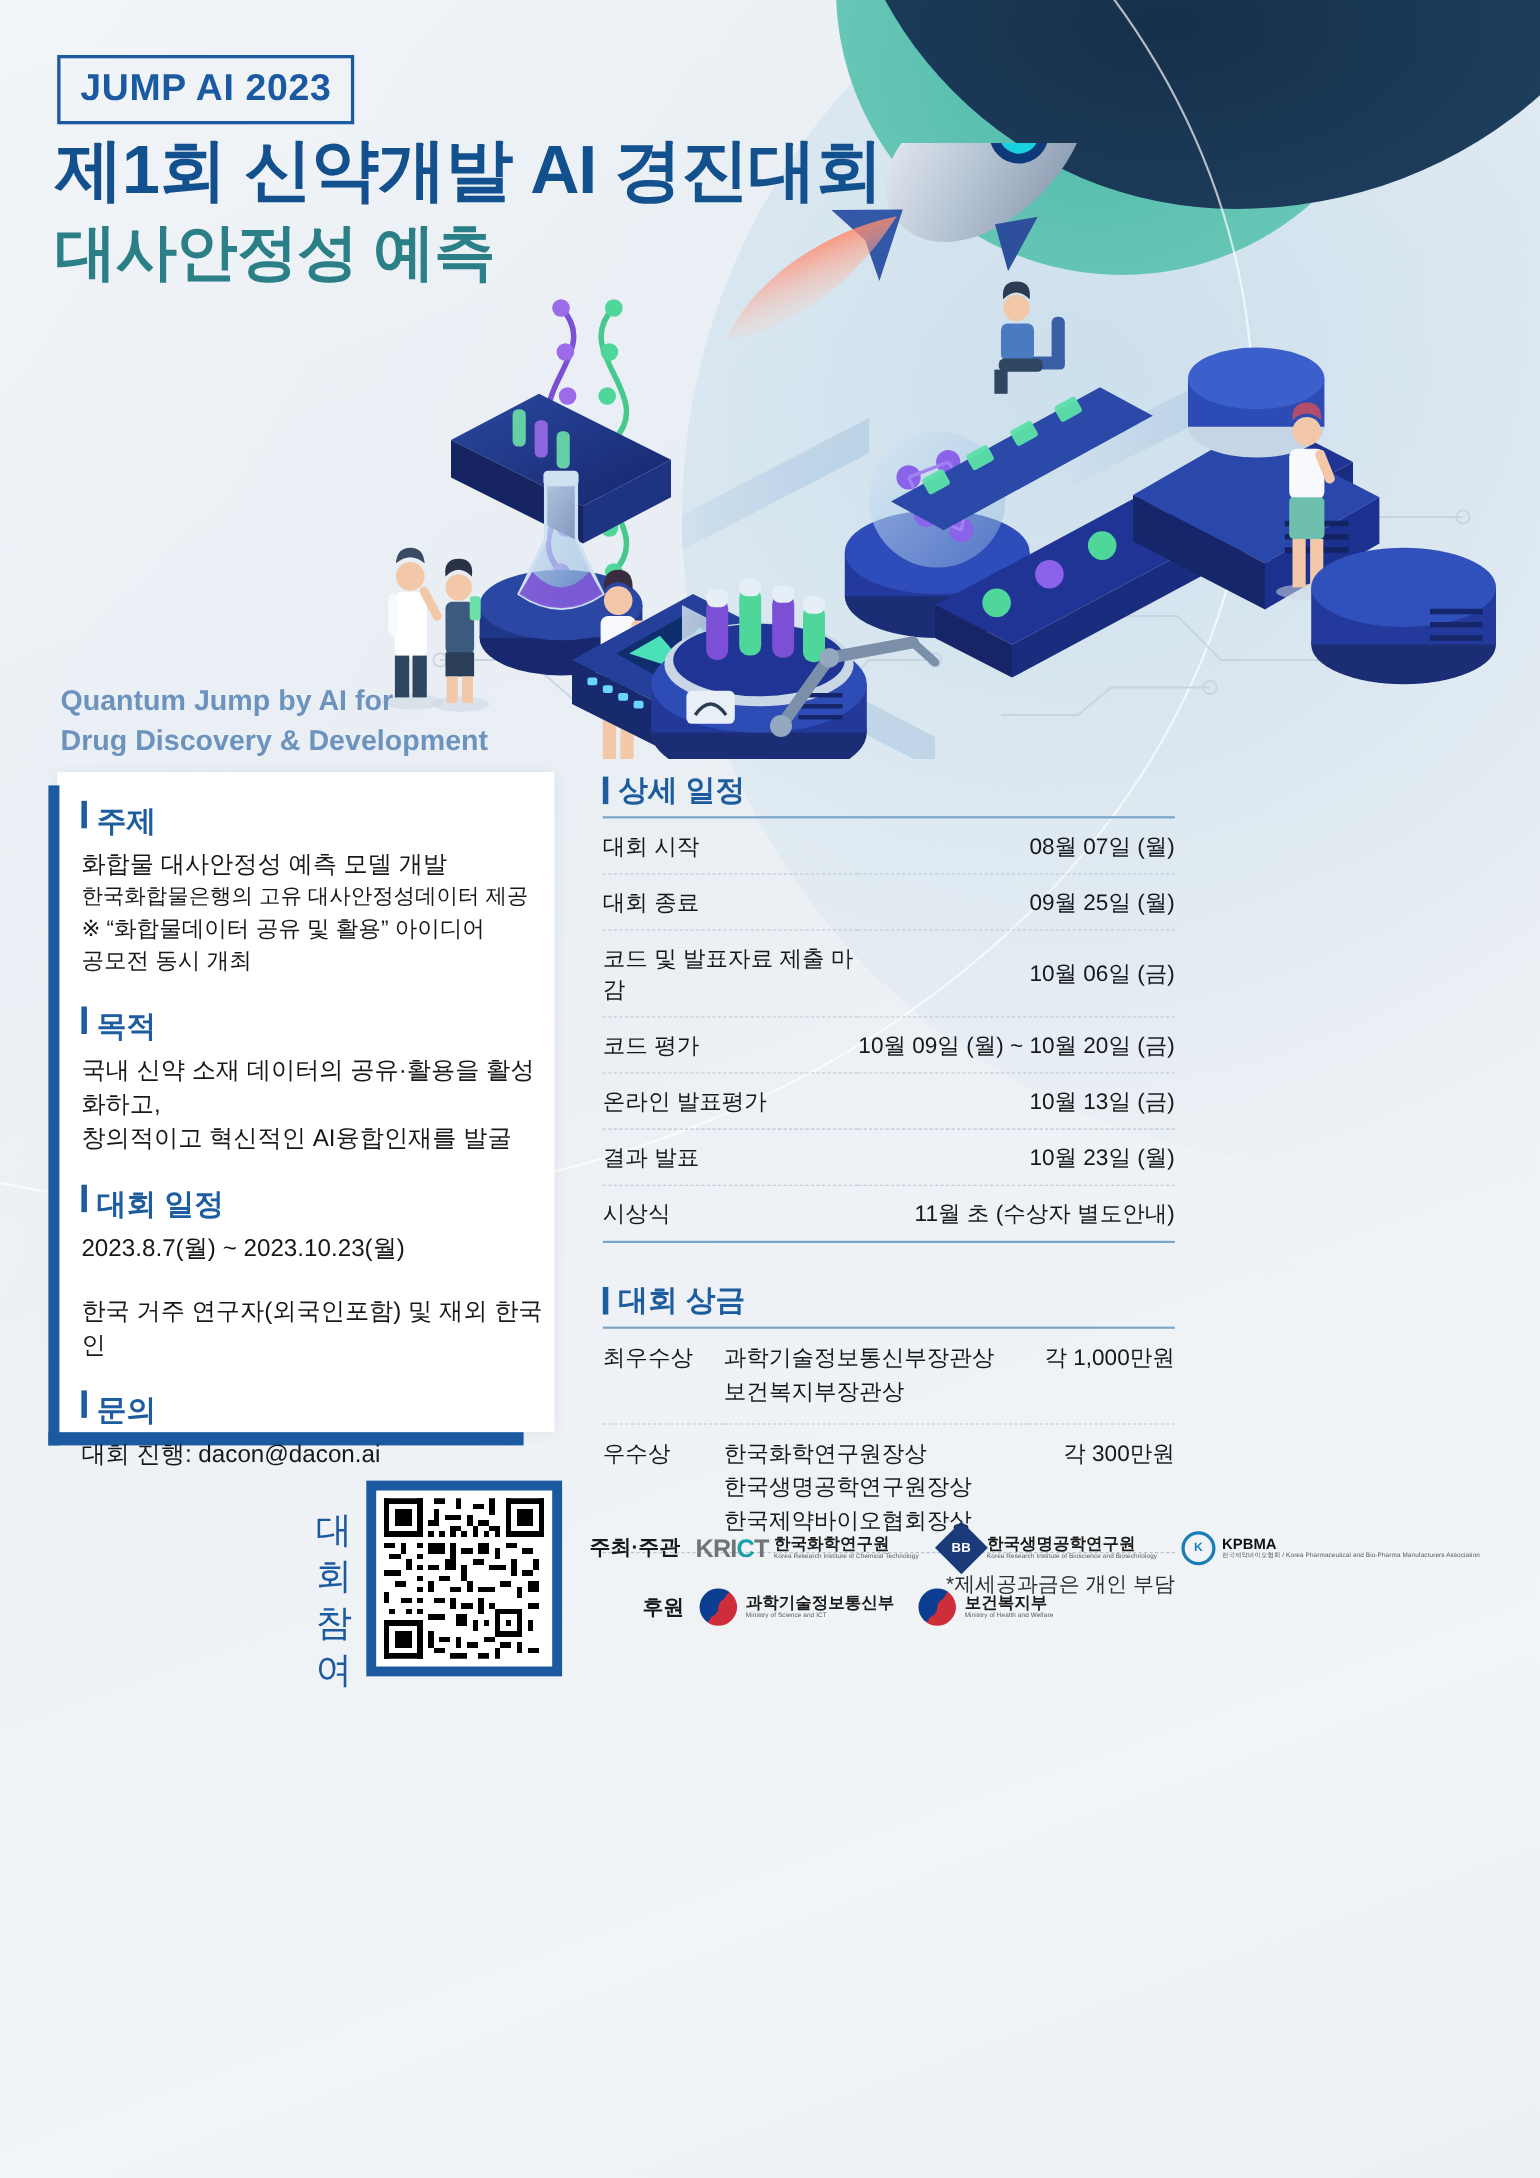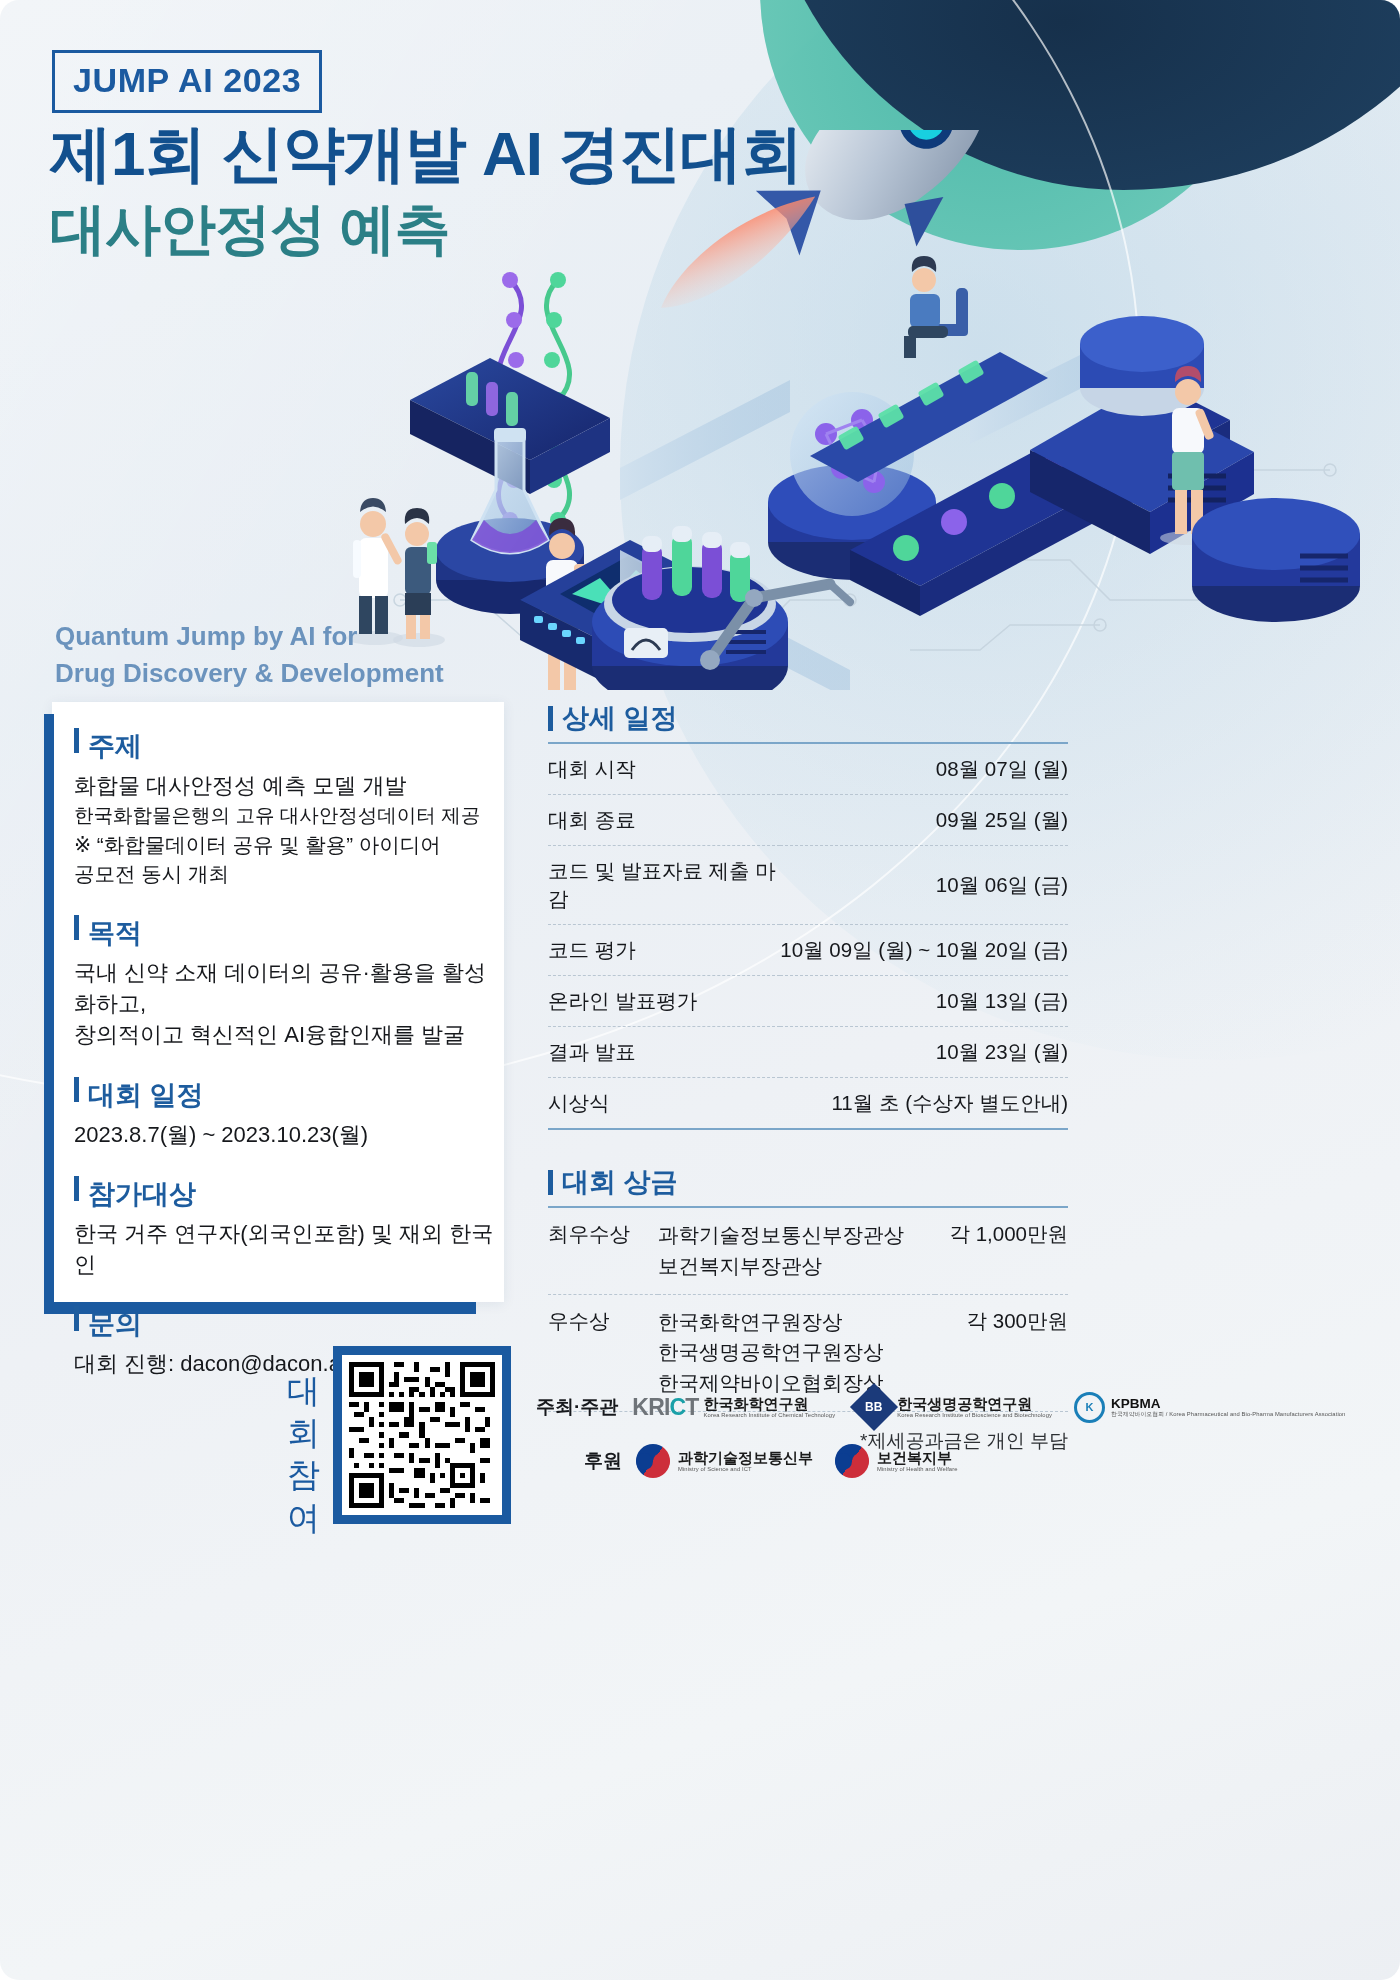--- a/index.html
+++ b/index.html
@@ -8,21 +8,20 @@
     width: 1400px; height: 1980px;
     font-family: "Liberation Sans", "DejaVu Sans", sans-serif;
     background: #ffffff;
     overflow: hidden;
   }
   #poster {
     position: relative;
     width: 1400px; height: 1980px;
     background: linear-gradient(160deg,#eef2f6 0%, #e8eef4 28%, #eef1f5 55%, #f2f5f7 80%, #eceff3 100%);
     overflow: hidden;
-    border-radius: 19px;
   }
 
   
   .blob { position: absolute; border-radius: 50%; pointer-events: none; }
   .blob-dark {
     width: 760px; height: 420px;
     right: -120px; top: -230px;
     background: radial-gradient(ellipse at 40% 60%, #16304b 0%, #1d3d5c 55%, #24506f 100%);
     border-radius: 0 0 60% 55% / 0 0 100% 100%;
   }
@@ -526,24 +525,20 @@
       <div class="sec-h">
         <span class="bar"></span>
         <span>대회 일정</span>
       </div>
       <div class="body-lg">2023.8.7(월) ~ 2023.10.23(월)</div>
     </div>
 
     <div class="gap-sec"></div>
 
     <div>
-      <div class="sec-h">
-        <span class="bar"></span>
-        <span>참가대상</span>
-      </div>
       <div class="body-lg">한국 거주 연구자(외국인포함) 및 재외 한국인</div>
     </div>
 
     <div class="gap-sec"></div>
 
     <div>
       <div class="sec-h">
         <span class="bar"></span>
         <span>문의</span>
       </div>

